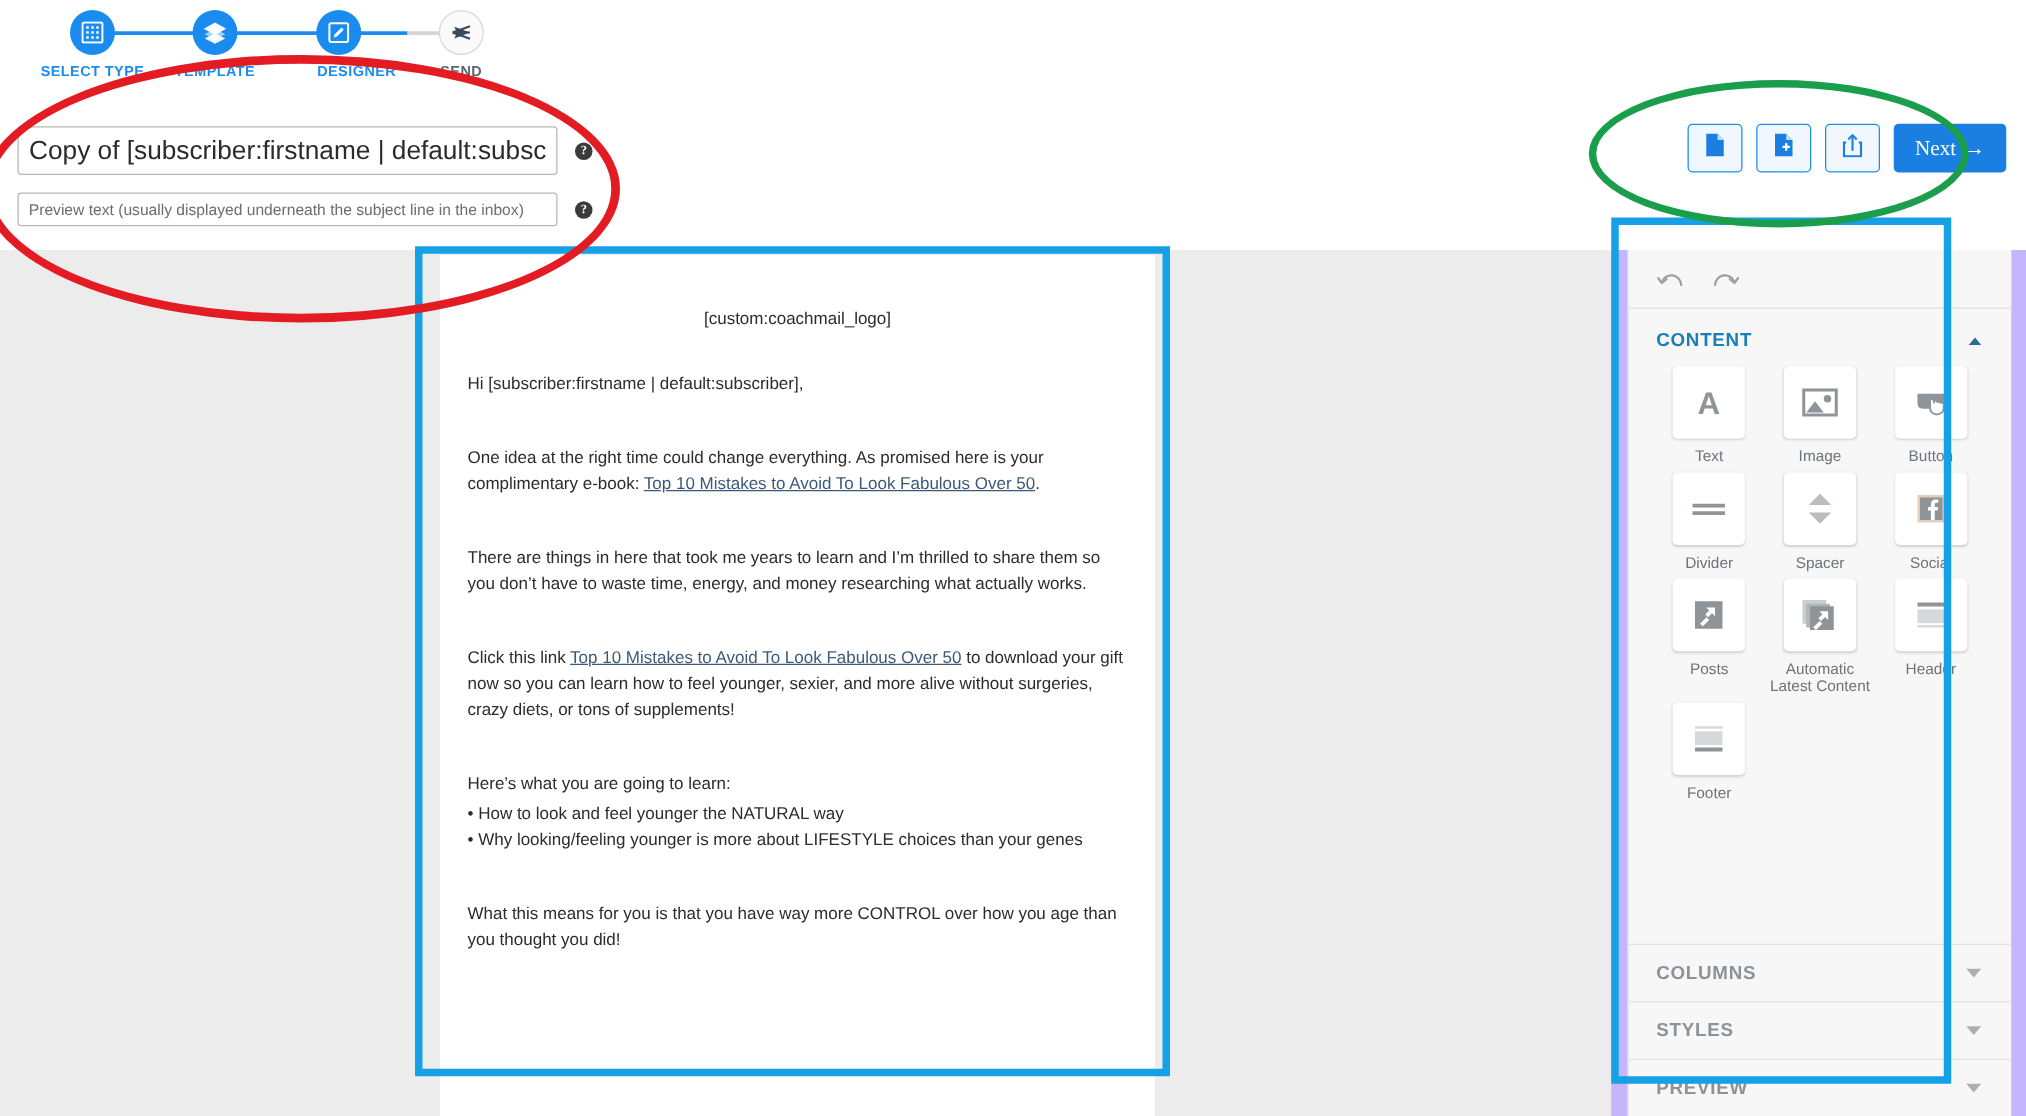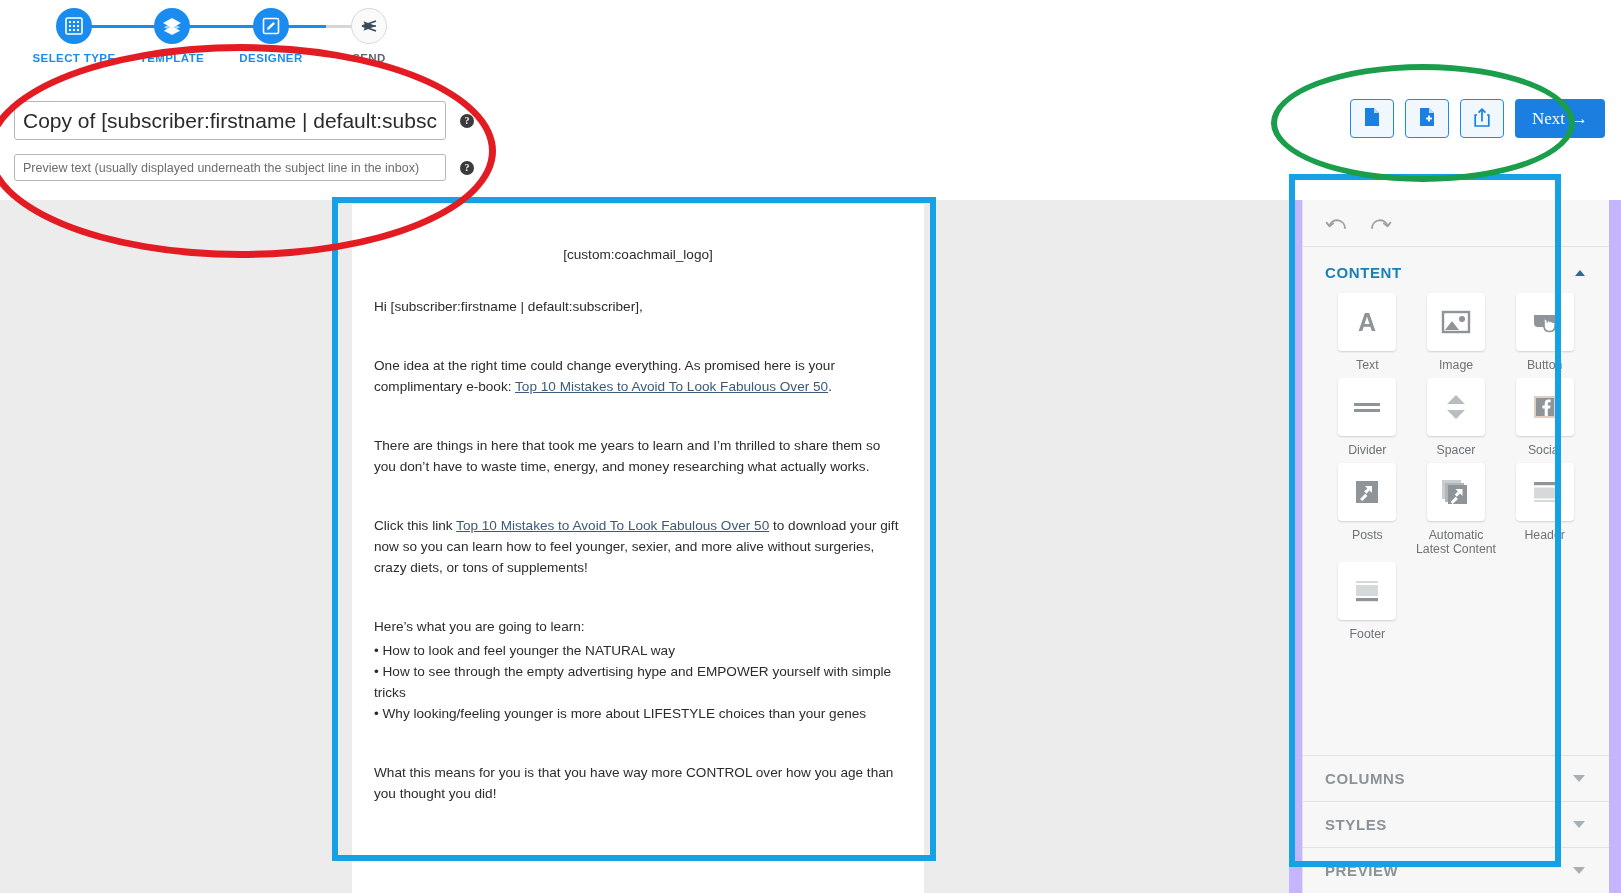--- a/index.html
+++ b/index.html
@@ -181,21 +181,21 @@
         <div class="step-circle">
           <svg width="22" height="22" viewBox="0 0 22 22">
               <polygon points="11,3 20,8 11,13 2,8" fill="#fff"></polygon>
               <polygon points="11,11.5 19.2,15.8 11,20 2.8,15.8" fill="#fff" opacity=".95"></polygon>
               <polygon points="11,8 19.2,12.3 11,16.5 2.8,12.3" fill="#fff" opacity=".6"></polygon>
             </svg>
         </div>
         <div class="step-label">TEMPLATE</div>
       </div>
 
-      <div class="step" style="left:211px;">
+      <div class="step" style="left:211px;text-align:right;">
         <div class="step-circle">
           <svg width="18" height="18" viewBox="0 0 18 18">
               <rect x="1.5" y="1.5" width="15" height="15" rx="1.5" fill="none" stroke="#fff" stroke-width="1.6"></rect>
               <path d="M5 13 L5.6 10.6 L11.3 5 L13 6.7 L7.3 12.3 Z" fill="#fff"></path>
             </svg>
         </div>
         <div class="step-label">DESIGNER</div>
       </div>
 
       <div class="step" style="left:309px;">
@@ -274,21 +274,20 @@
       <div class="email-block">There are things in here that took me years to learn and I’m thrilled to share them so you don’t have to waste time, energy, and money researching what actually works.</div>
 
       <div class="email-block">
         <span>Click this link </span><a class="email-link" href="#">Top 10 Mistakes to Avoid To Look Fabulous Over 50</a><span> to download your gift now so you can learn how to feel younger, sexier, and more alive without surgeries, crazy diets, or tons of supplements!</span>
       </div>
 
       <div style="margin-bottom:3px;">Here’s what you are going to learn:</div>
 
       <div class="email-block">
         <div>• How to look and feel younger the NATURAL way</div>
-        <div>• How to see through the empty advertising hype and EMPOWER yourself with simple tricks</div>
         <div>• Why looking/feeling younger is more about LIFESTYLE choices than your genes</div>
       </div>
 
       <div class="email-block">What this means for you is that you have way more CONTROL over how you age than you thought you did!</div>
     </div>
   </div>
 
   <div class="sidebar">
 
     <div class="sb-toolbar">

